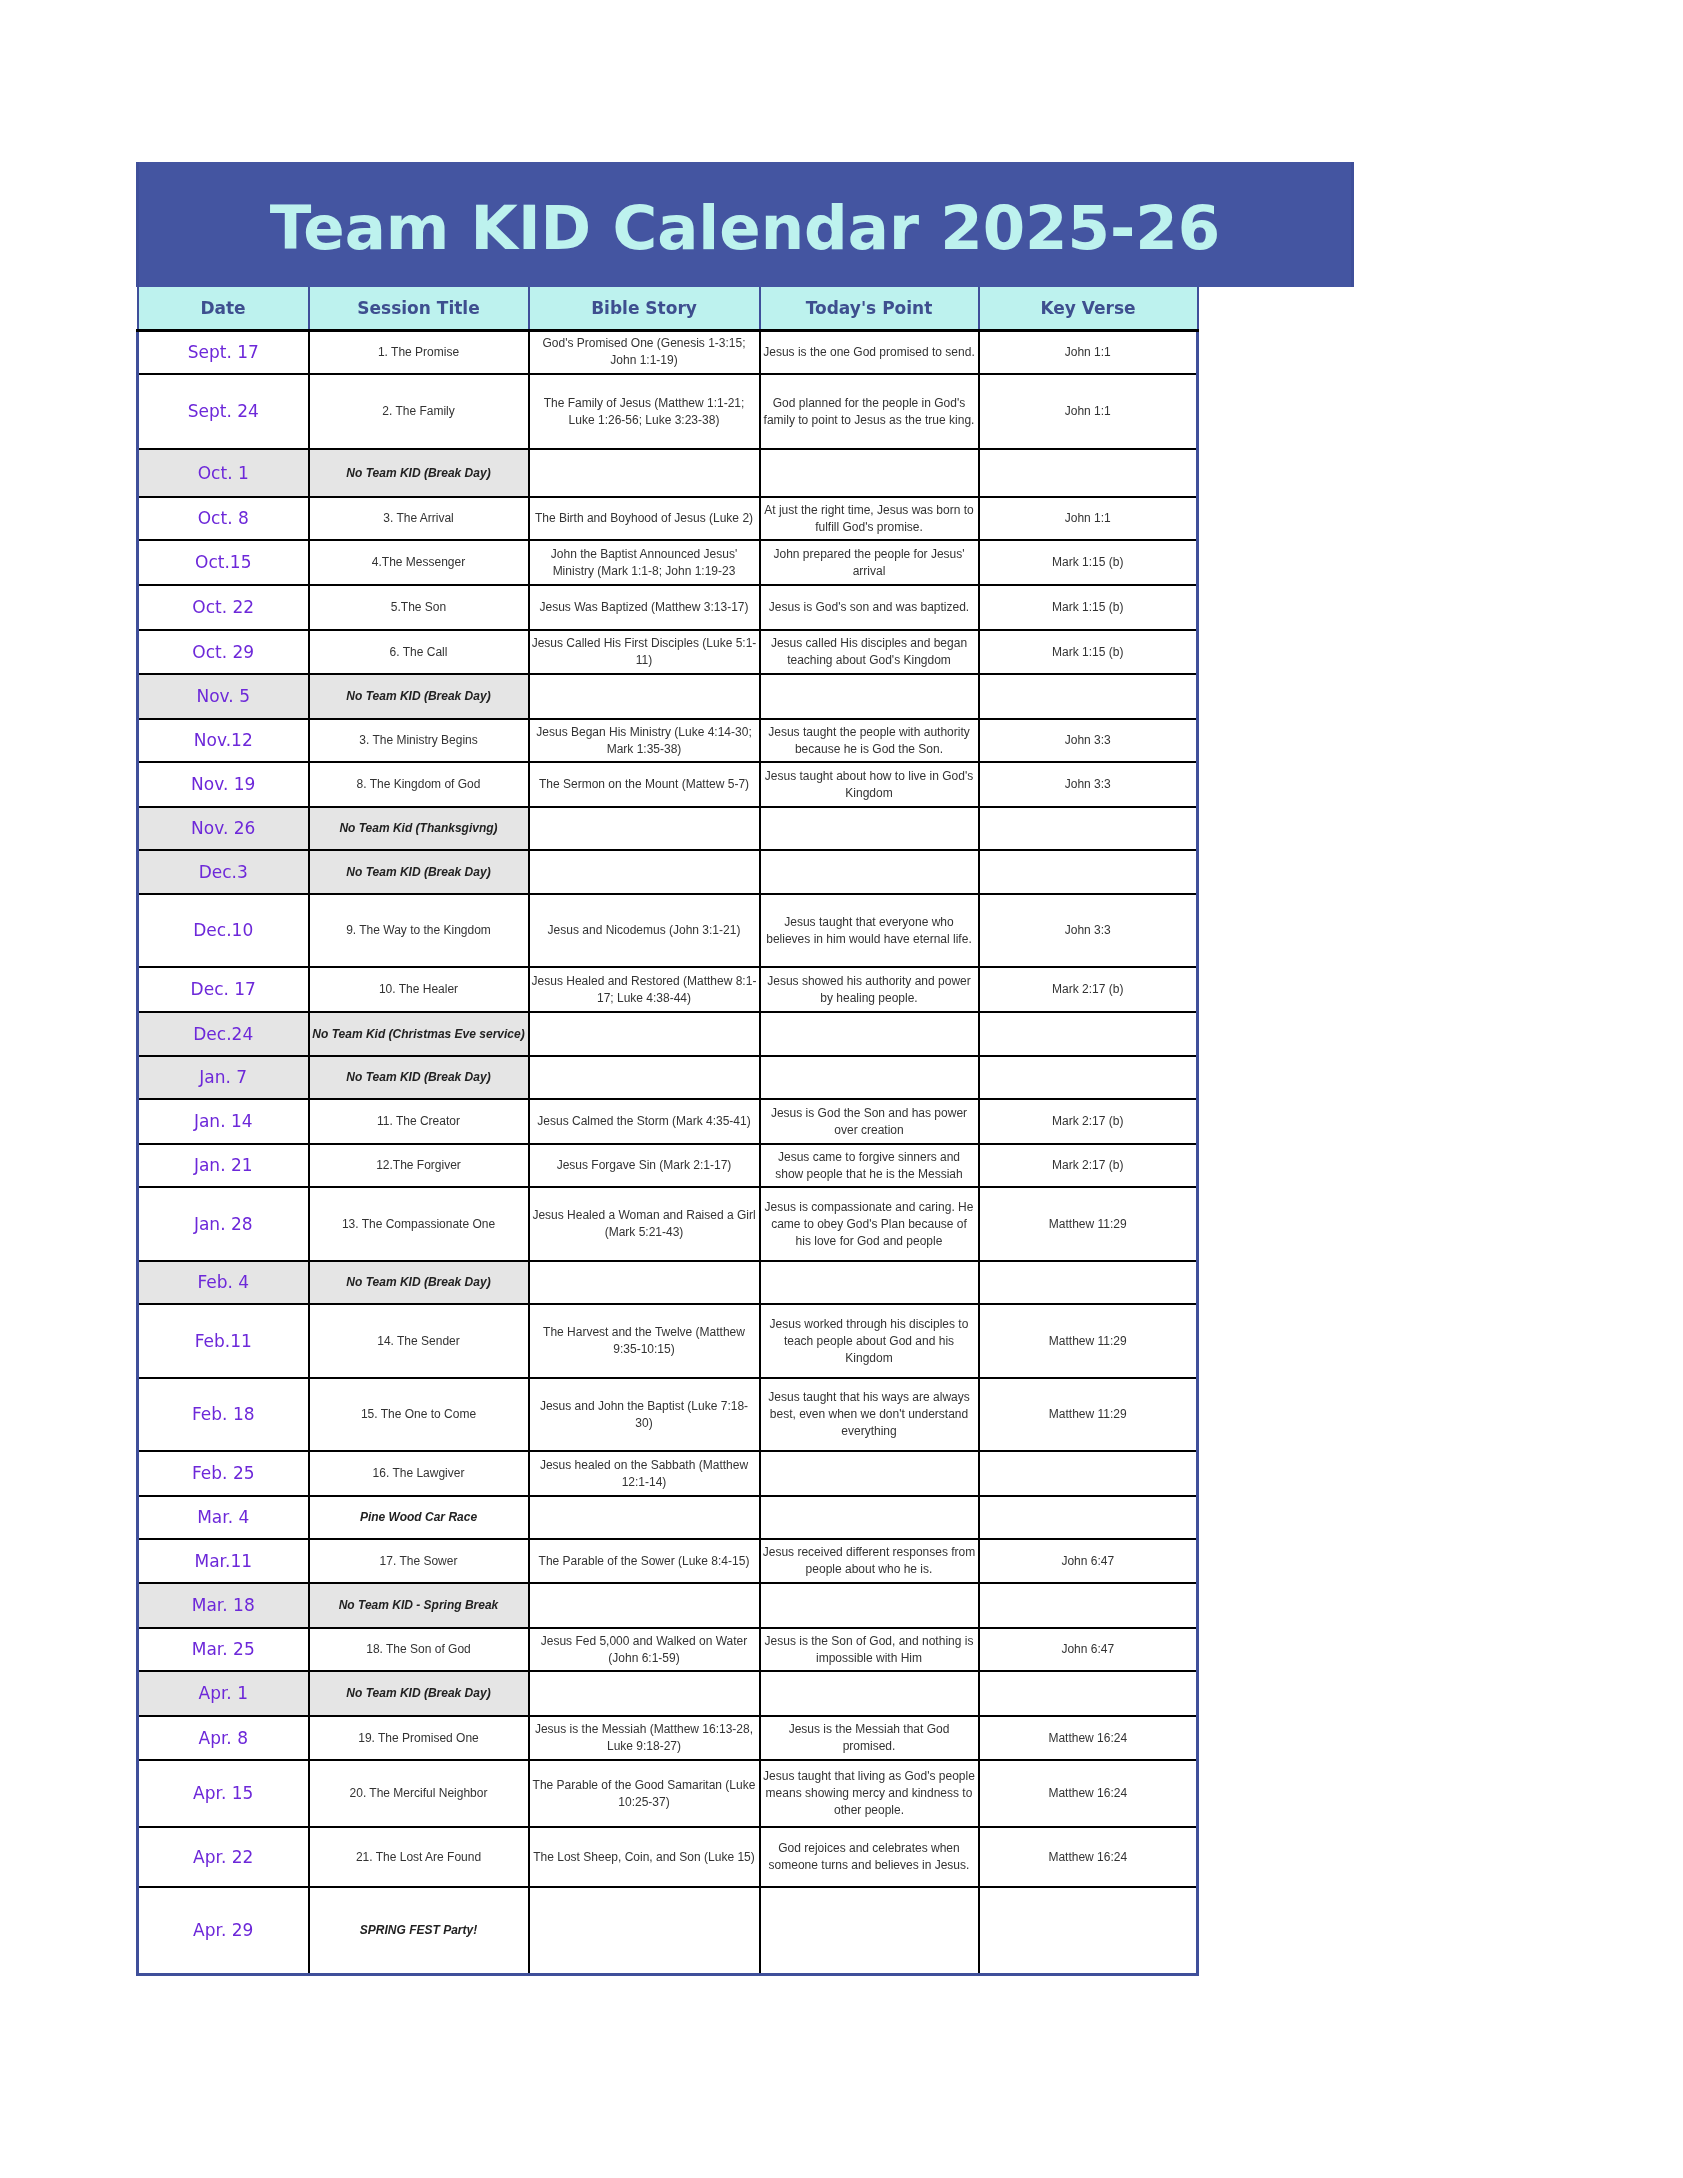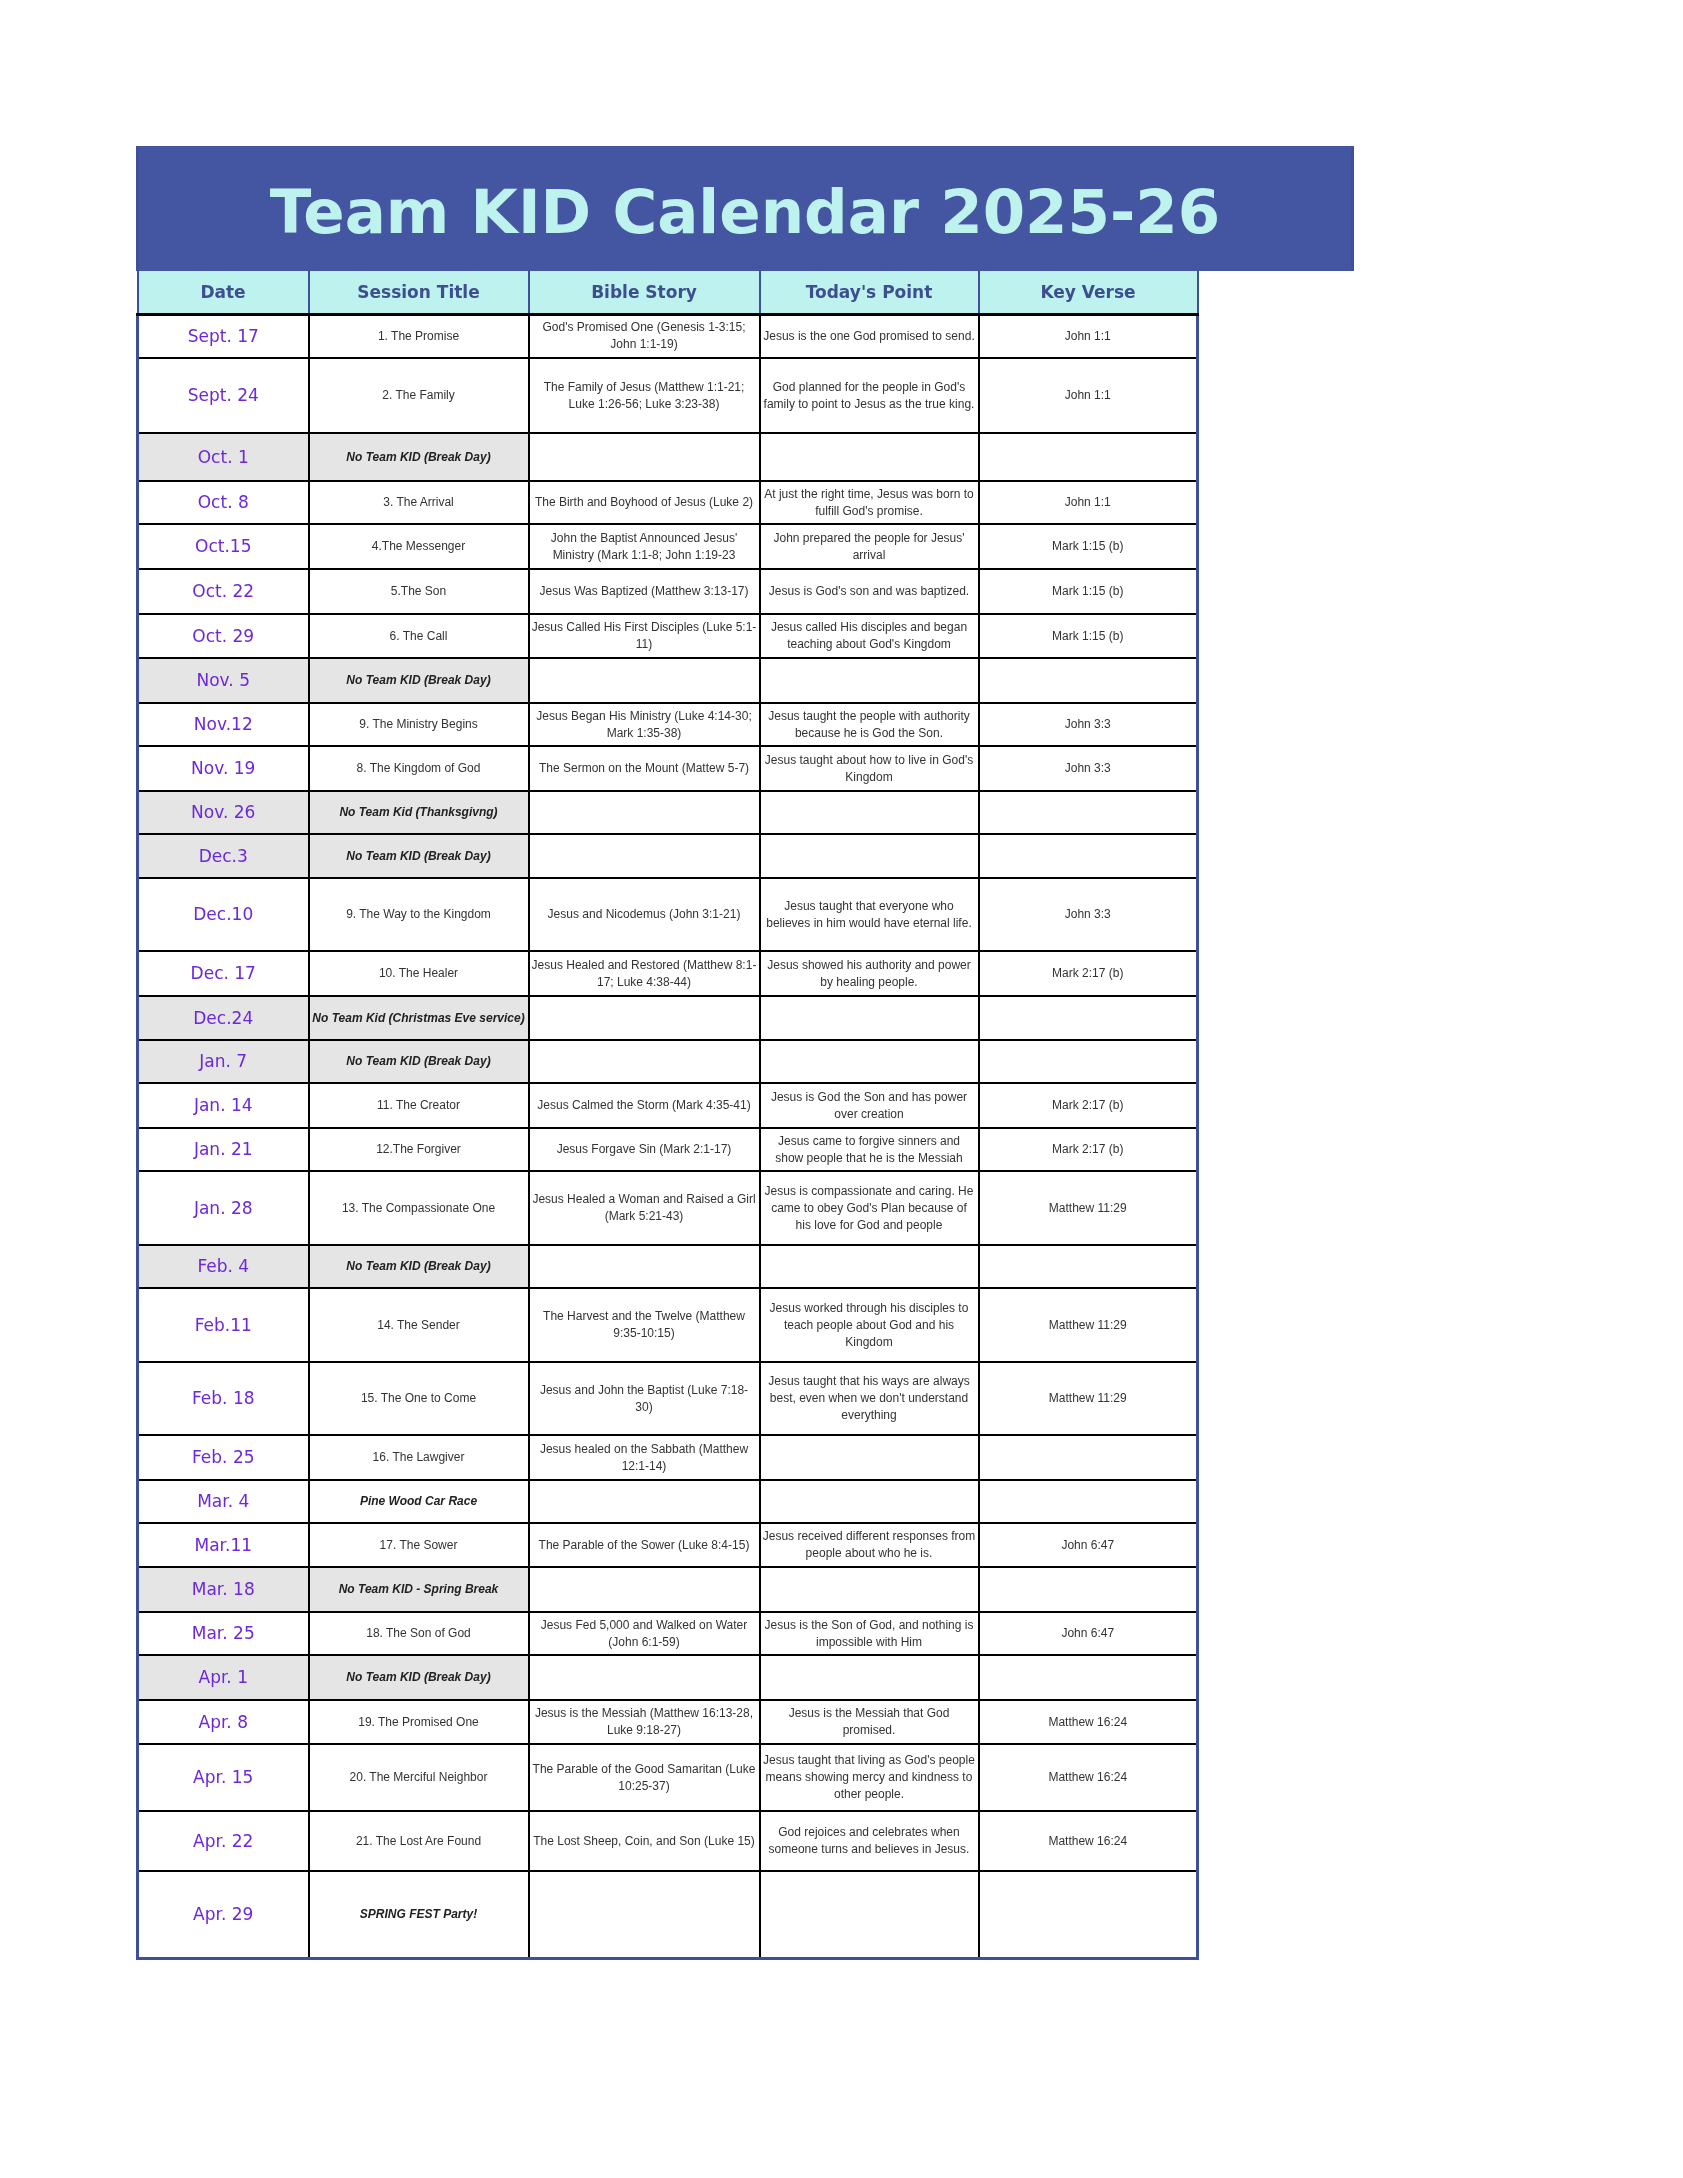--- a/index.html
+++ b/index.html
@@ -1,18 +1,18 @@
 <!DOCTYPE html>
 <html><head>
 <meta charset="utf-8">
 <style>
   html, body { margin: 0; padding: 0; background: #ffffff; }
   body { width: 1683px; height: 2178px; position: relative; overflow: hidden;
          font-family: "Liberation Sans", "DejaVu Sans", sans-serif; }
-  .sheet { position: absolute; left: 136px; top: 146px; width: 1218px; }
+  .sheet { position: absolute; left: 136px; top: 162px; width: 1218px; }
   .title-band { height: 125px; background: #4455a1; display: flex; align-items: center; justify-content: center;
                 border-left: 3px solid #3f4f9a; border-right: 3px solid #3f4f9a; box-sizing: border-box; }
   .title-band h1 { margin: 0; color: #bdf2ee; font-family: "DejaVu Sans", sans-serif; font-weight: bold;
                    font-size: 61px; letter-spacing: 0px; padding-top: 6px; }
   table { border-collapse: collapse; width: 1059px; table-layout: fixed; }
   col.c-date { width: 171px; } col.c-sess { width: 220px; } col.c-story { width: 231px; }
   col.c-point { width: 219px; } col.c-verse { width: 219px; }
   th { background: #bdf2ee; color: #3e4f8f; font-family: "DejaVu Sans", sans-serif; font-weight: bold;
        font-size: 17px; height: 43px; border-left: 2px solid #3f4f9a; border-right: 2px solid #3f4f9a;
        border-bottom: 3px solid #000; box-sizing: border-box; padding: 8px; }
@@ -100,21 +100,21 @@
         </tr>
         <tr class="gray" style="height: 45px;">
           <td class="date">Nov. 5</td>
           <td class="sess bold">No Team KID (Break Day)</td>
           <td class="story"></td>
           <td class="point"></td>
           <td class="verse"></td>
         </tr>
         <tr style="height: 43px;">
           <td class="date">Nov.12</td>
-          <td class="sess">9. The Ministry Begins</td>
+          <td class="sess">3. The Ministry Begins</td>
           <td class="story">Jesus Began His Ministry (Luke 4:14-30; Mark 1:35-38)</td>
           <td class="point">Jesus taught the people with authority because he is God the Son.</td>
           <td class="verse">John 3:3</td>
         </tr>
         <tr style="height: 45px;">
           <td class="date">Nov. 19</td>
           <td class="sess">8. The Kingdom of God</td>
           <td class="story">The Sermon on the Mount (Mattew 5-7)</td>
           <td class="point">Jesus taught about how to live in God's Kingdom</td>
           <td class="verse">John 3:3</td>

